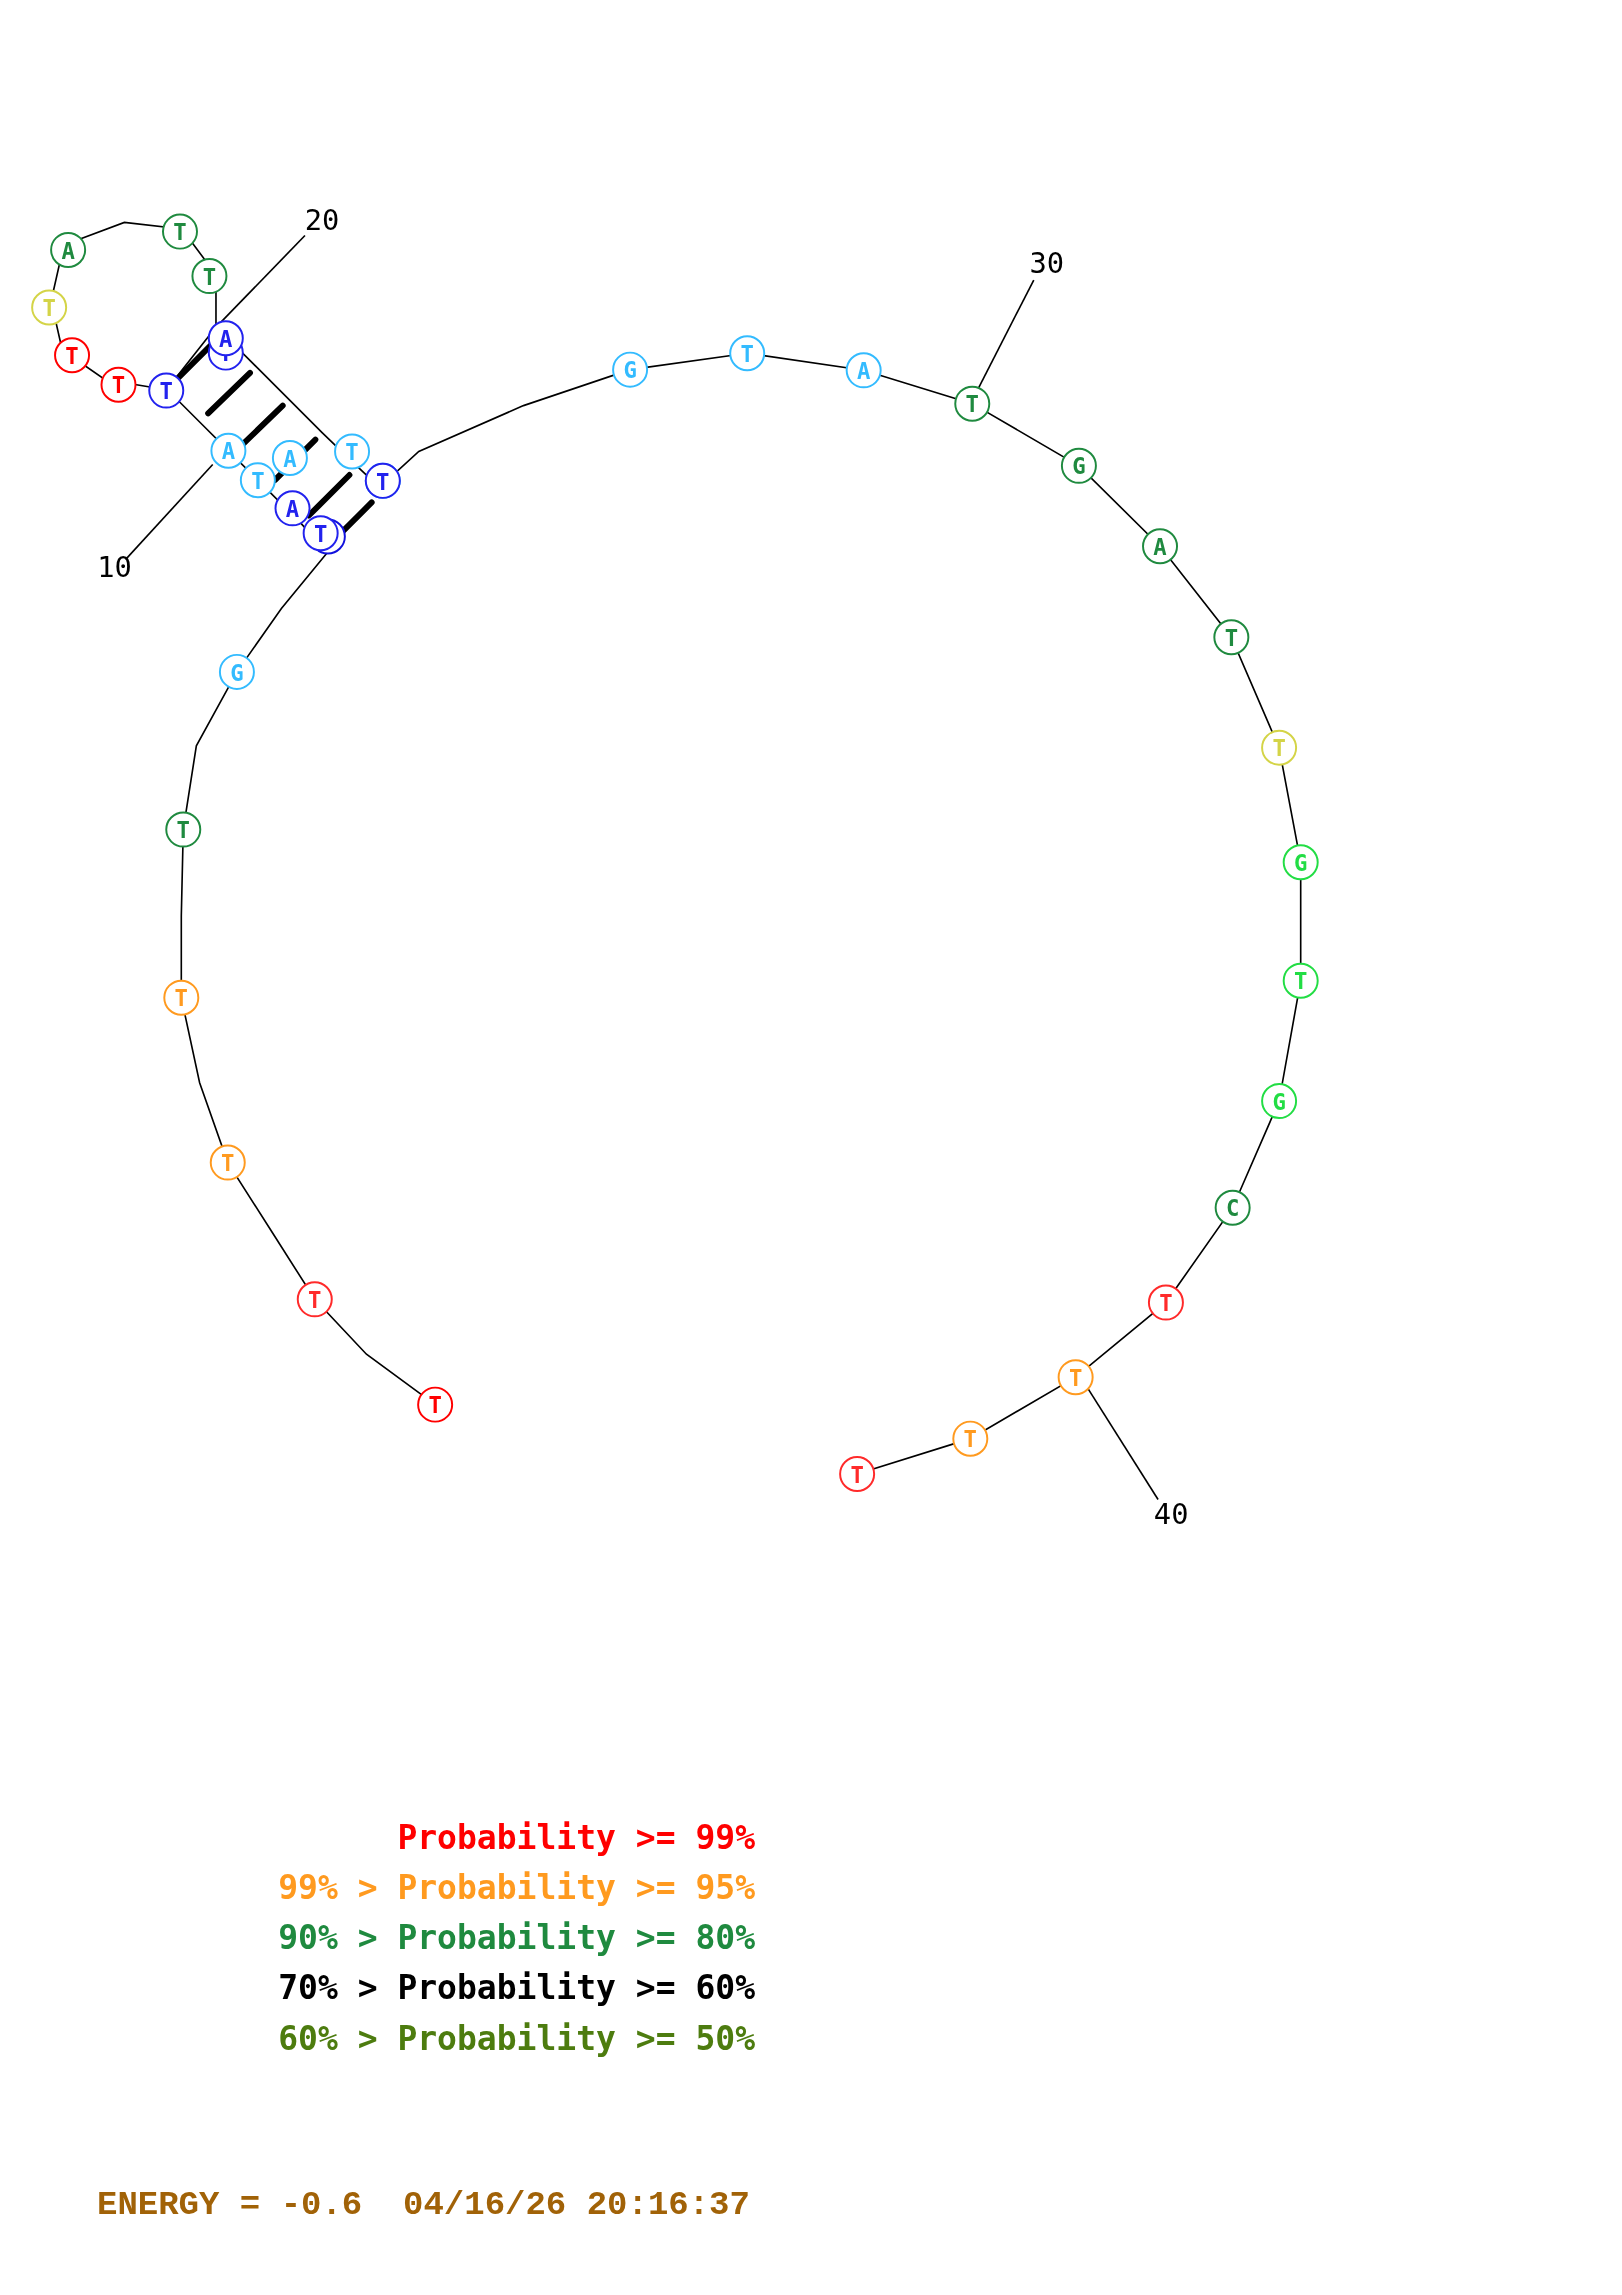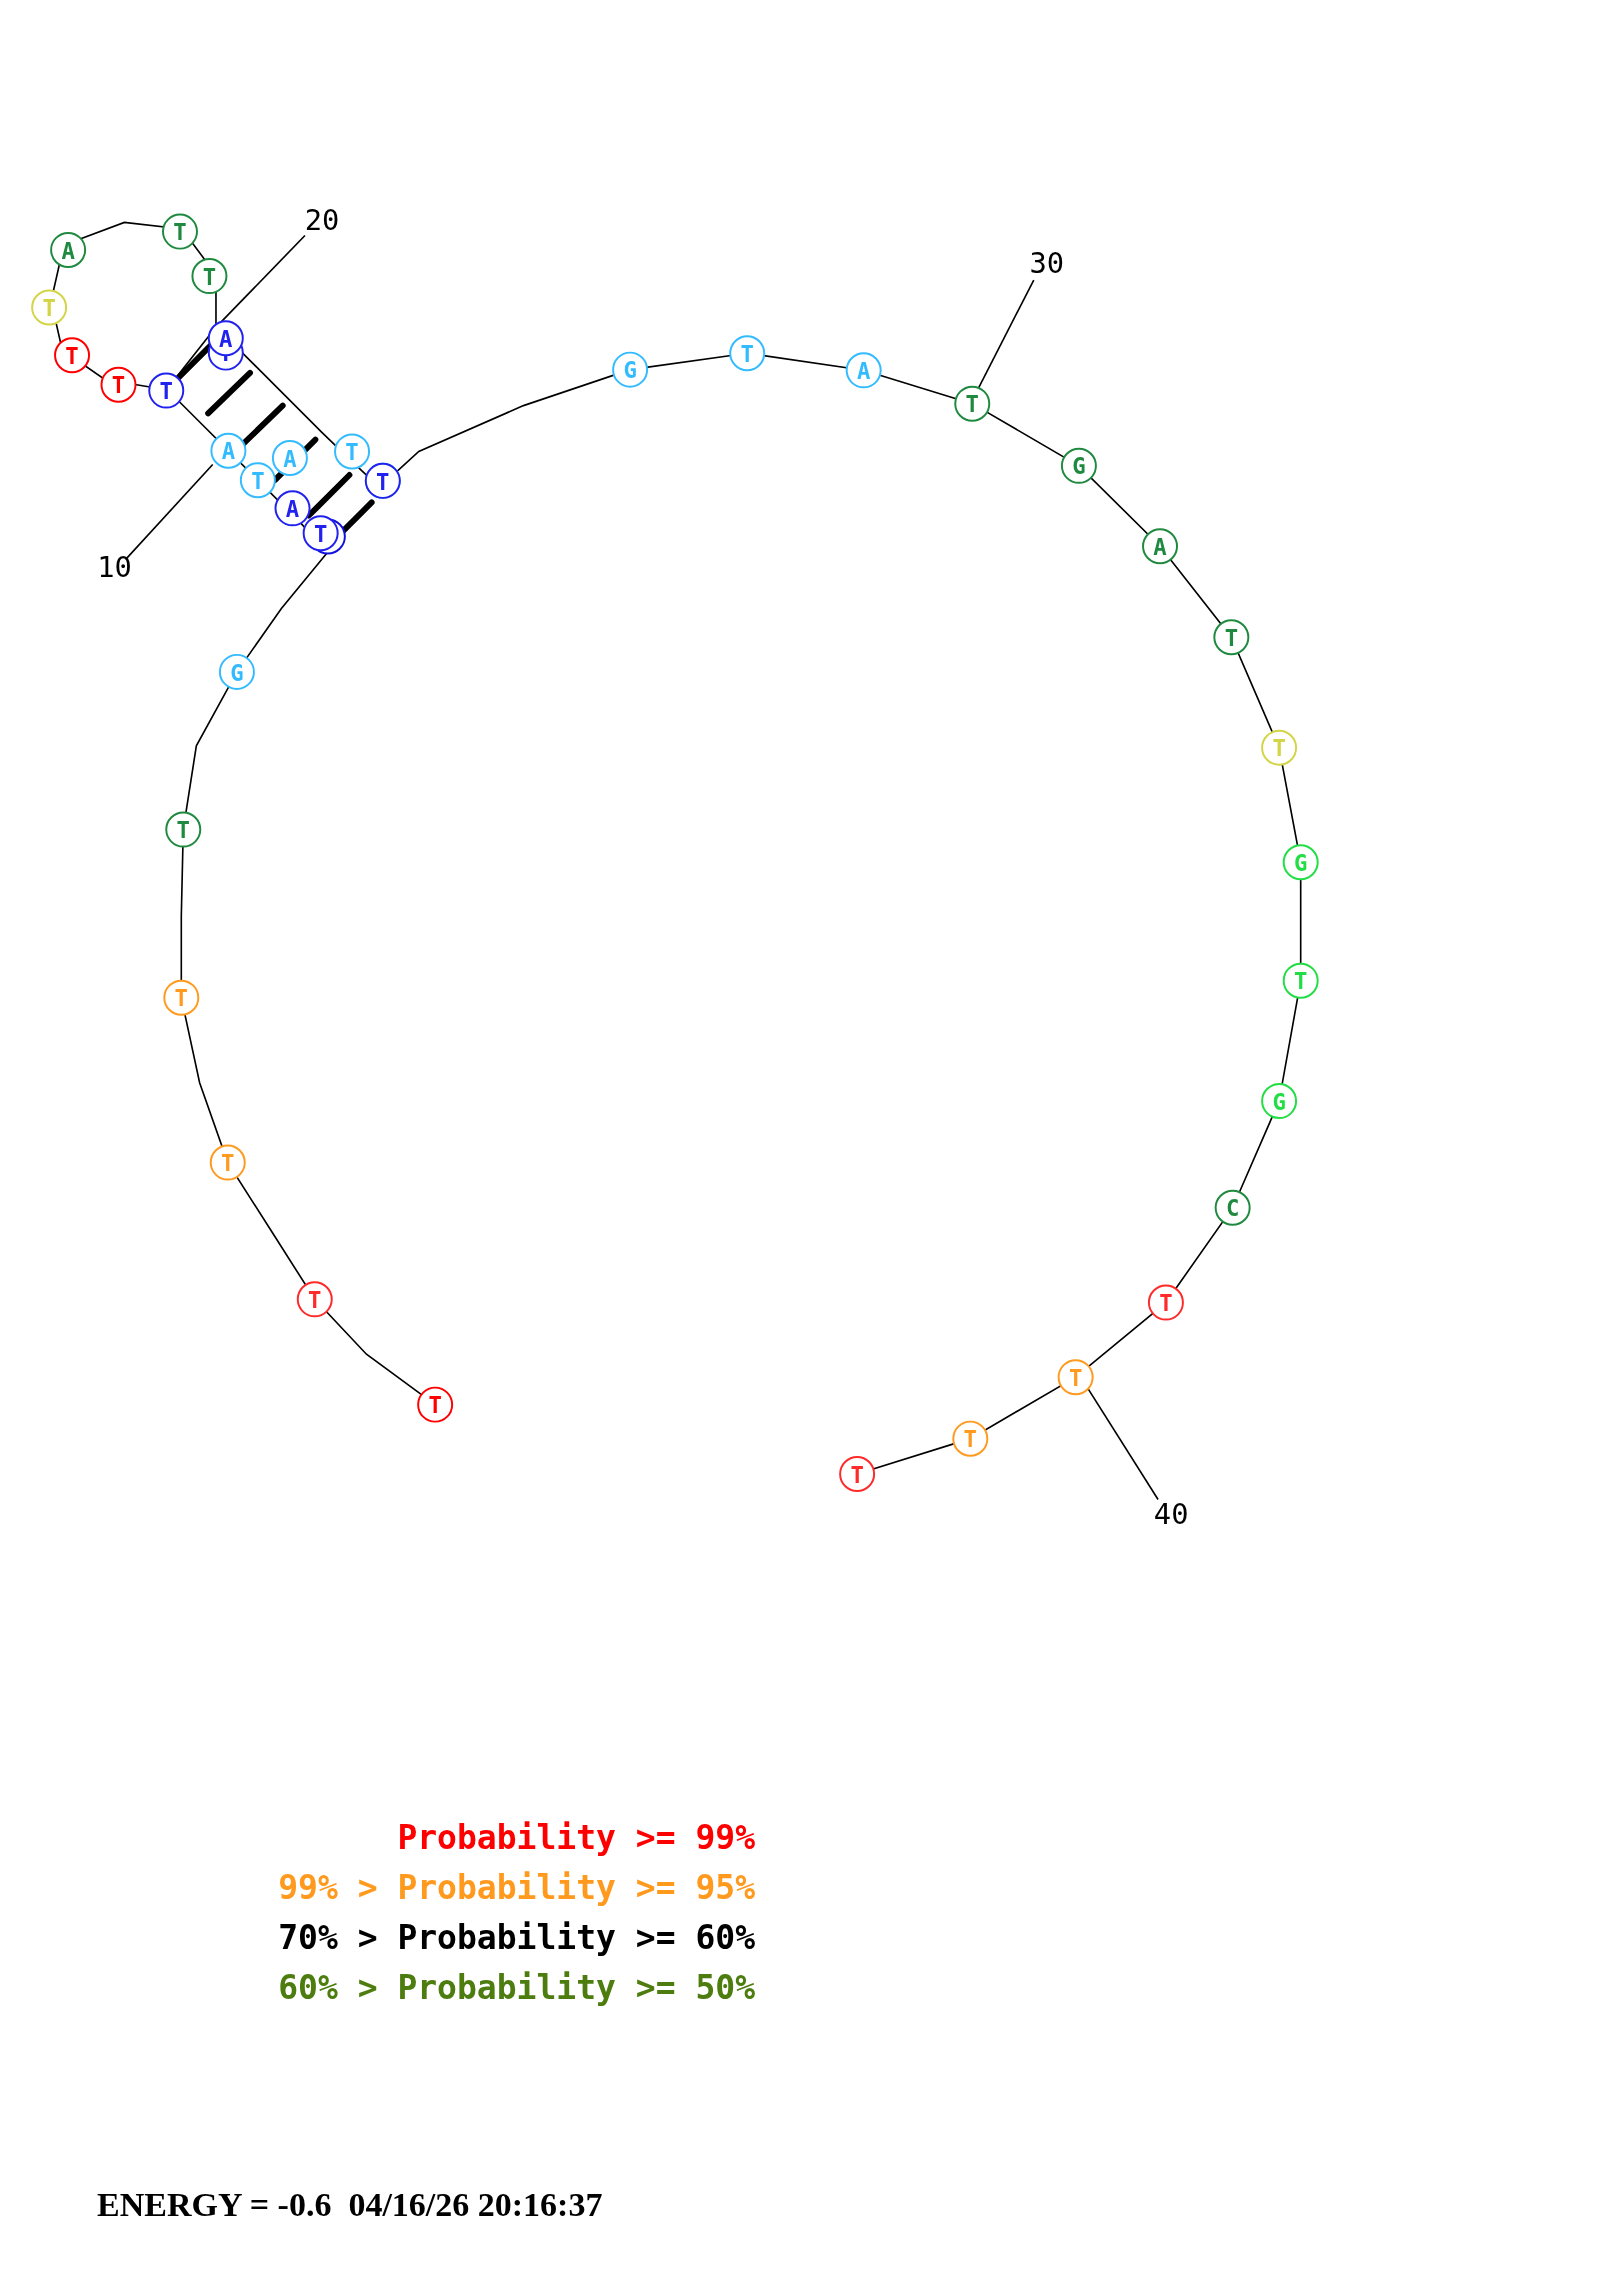--- a/index.html
+++ b/index.html
@@ -66,24 +66,24 @@
     text-align: right;
     width: 739px;
     line-height: 1.52;
     white-space: pre;
     padding-left: 16px;
   }
   #energy-line {
     position: absolute;
     left: 97px;
     top: 2186px;
-    font-family: Liberation Serif, serif;
+    font-family: Liberation Mono, monospace;
     font-size: 34px;
     font-weight: bold;
-    color: #000000;
+    color: #a16207;
     white-space: pre;
   }
 </style>
 </head>
 <body>
 
 <svg id="structure-svg" viewBox="0 0 2479 2600">
 
   <g>
 
@@ -284,18 +284,19 @@
       <g>
         <circle cx="1310" cy="2253" r="26" class="base-circle" stroke="#ff2a2a"></circle>
         <text x="1310" y="2254" class="base-letter" fill="#ff2a2a">T</text>
       </g>
     </g>
 </svg>
 
 <div id="legend">
   <div class="legend-row" style="color:#ff0000">Probability &gt;= 99%</div>
   <div class="legend-row" style="color:#ff9a1f">99% &gt; Probability &gt;= 95%</div>
+  <div class="legend-row" style="color:#1f8a3f">90% &gt; Probability &gt;= 80%</div>
   <div class="legend-row" style="color:#000000">70% &gt; Probability &gt;= 60%</div>
   <div class="legend-row" style="color:#4d7c0f">60% &gt; Probability &gt;= 50%</div>
 </div>
 
 <div id="energy-line">ENERGY = -0.6  04/16/26 20:16:37</div>
 
 
 </body></html>

